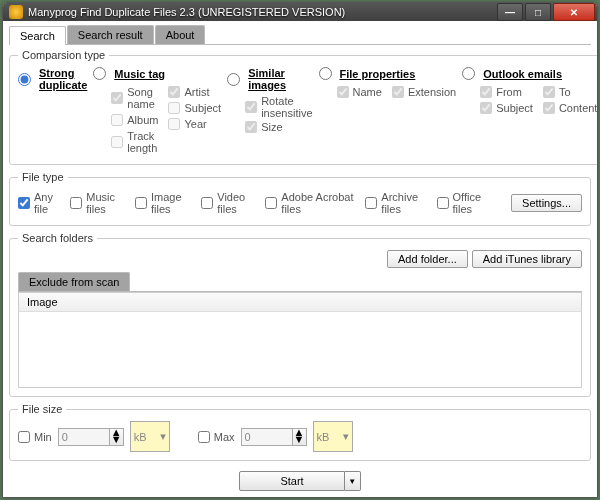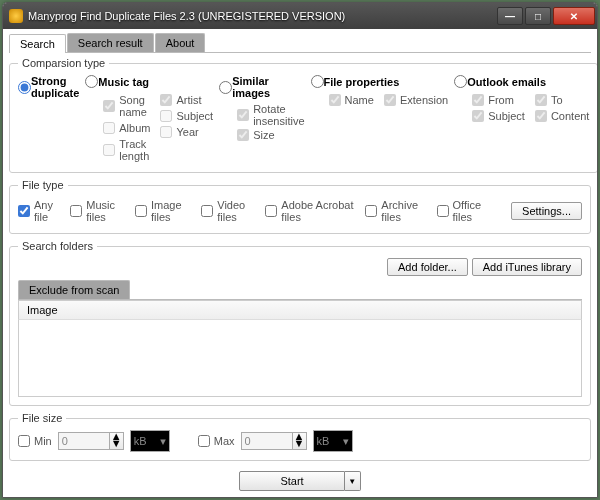--- a/index.html
+++ b/index.html
@@ -1,53 +1,53 @@
 <!DOCTYPE html>
 <html><head>
 <meta charset="utf-8">
 <style>
 * { box-sizing: border-box; margin: 0; padding: 0; font-family: "Segoe UI", Tahoma, sans-serif; font-size: 11px; }
 body { background: #5a7a5a; width: 600px; height: 500px; overflow: hidden; }
 .window { width: 596px; height: 496px; margin: 2px; background: #f0f0f0; border: 1px solid #555; border-radius: 5px 5px 0 0; box-shadow: 0 0 4px rgba(0,0,0,0.3); display: flex; flex-direction: column; overflow: hidden; }
-.titlebar { height: 26px; background: linear-gradient(#565656,#4a4a4a,#3f3f3f); display: flex; align-items: center; padding: 0 2px 0 6px; color: #fff; }
+.titlebar { height: 18px; background: linear-gradient(#565656,#4a4a4a,#3f3f3f); display: flex; align-items: center; padding: 0 2px 0 6px; color: #fff; }
 .titlebar .ticon { width: 14px; height: 14px; background: radial-gradient(#ffcc44,#cc8800); border-radius: 3px; margin-right: 5px; }
 .titlebar .title { flex: 1; font-size: 11px; text-shadow: 0 1px 2px #000; }
 .winbtns { display: flex; gap: 2px; }
 .winbtn { width: 26px; height: 18px; border-radius: 2px; display: flex; align-items: center; justify-content: center; color: #fff; font-weight: bold; font-size: 10px; }
 .winbtn.min, .winbtn.max { background: linear-gradient(#6a6a6a,#4a4a4a); border: 1px solid #333; }
 .winbtn.close { background: linear-gradient(#e07060,#c83020); border: 1px solid #802010; width: 42px; }
 .content { flex: 1; background: #fff; padding: 4px 6px 6px 6px; display: flex; flex-direction: column; overflow: hidden; }
 .tabs { display: flex; border-bottom: 1px solid #bbb; margin-bottom: 4px; }
 .tab { padding: 3px 10px; border: 1px solid #bbb; border-bottom: none; background: #a3a3a3; margin-right: 1px; border-radius: 2px 2px 0 0; cursor: pointer; }
 .tab.active { background: #fff; position: relative; top: 1px; }
 fieldset { border: 1px solid #ccc; border-radius: 3px; padding: 6px 8px 8px 8px; margin-bottom: 6px; }
 legend { padding: 0 4px; color: #333; }
 .comp-row { display: flex; gap: 6px; }
 .comp-col { flex: 1; }
-.radio-lbl { display: flex; align-items: center; gap: 0; font-weight: bold; margin-bottom: 4px; }
+.radio-lbl { display: flex; align-items: center; gap: 8px; font-weight: bold; margin-bottom: 4px; text-decoration: underline; }
 .chk { display: flex; align-items: center; gap: 4px; margin: 2px 0; color: #555; }
 .chk.sub { margin-left: 18px; }
 .chk input[type=checkbox] { width: 12px; height: 12px; }
 .sub-grid { display: flex; gap: 10px; margin-left: 18px; }
 .sub-grid .col { display: flex; flex-direction: column; }
 .ft-row { display: flex; align-items: center; gap: 10px; }
 .ft-row .spacer { flex: 1; }
 .btn { background: linear-gradient(#fdfdfd,#eaeaea); border: 1px solid #999; border-radius: 2px; padding: 2px 10px; cursor: pointer; }
 .sf-top { display: flex; justify-content: flex-end; gap: 4px; margin-bottom: 4px; }
 .inner-tabs { display: flex; border-bottom: 1px solid #bbb; }
 .inner-tabs .tab { font-size: 11px; }
 .path-header { padding: 3px 8px; background: linear-gradient(#fafafa,#eee); border: 1px solid #ccc; border-bottom: 1px solid #ddd; }
 .path-list { border: 1px solid #ccc; border-top: none; height: 140px; background: #fff; }
 fieldset.sf { flex: 1; display: flex; min-height: 0; }
 .sf-body { flex: 1; display: flex; flex-direction: column; min-height: 0; }
 .fsize-row { display: flex; align-items: center; gap: 6px; }
 .spin { display: flex; align-items: center; }
 .spin input[type=text] { width: 52px; height: 18px; border: 1px solid #aaa; padding: 0 3px; background: #f5f5f5; color: #888; }
 .spin .arrows { width: 14px; height: 18px; border: 1px solid #aaa; border-left: none; display: flex; flex-direction: column; font-size: 6px; line-height: 7px; text-align: center; background: linear-gradient(#fafafa,#e8e8e8); }
-.unit { width: 40px; height: 22px; border: 1px solid #aaa; background: #000000; color: #888; display: flex; align-items: center; justify-content: space-between; padding: 0 3px; }
+.unit { width: 40px; height: 31px; border: 1px solid #aaa; background: #fef9c3; color: #888; display: flex; align-items: center; justify-content: space-between; padding: 0 3px; }
 .startbar { display: flex; justify-content: center; padding: 4px 0 0 0; }
 .startbtn { display: flex; }
 .startbtn .main { background: linear-gradient(#fdfdfd,#e4e4e4); border: 1px solid #888; border-radius: 2px 0 0 2px; padding: 3px 40px; }
 .startbtn .drop { background: linear-gradient(#fdfdfd,#e4e4e4); border: 1px solid #888; border-left: none; border-radius: 0 2px 2px 0; width: 16px; display: flex; align-items: center; justify-content: center; font-size: 8px; }
 input[type=radio], input[type=checkbox] { accent-color: #3a78d6; }
 </style>
 </head>
 <body>
 
 <div class="window">

